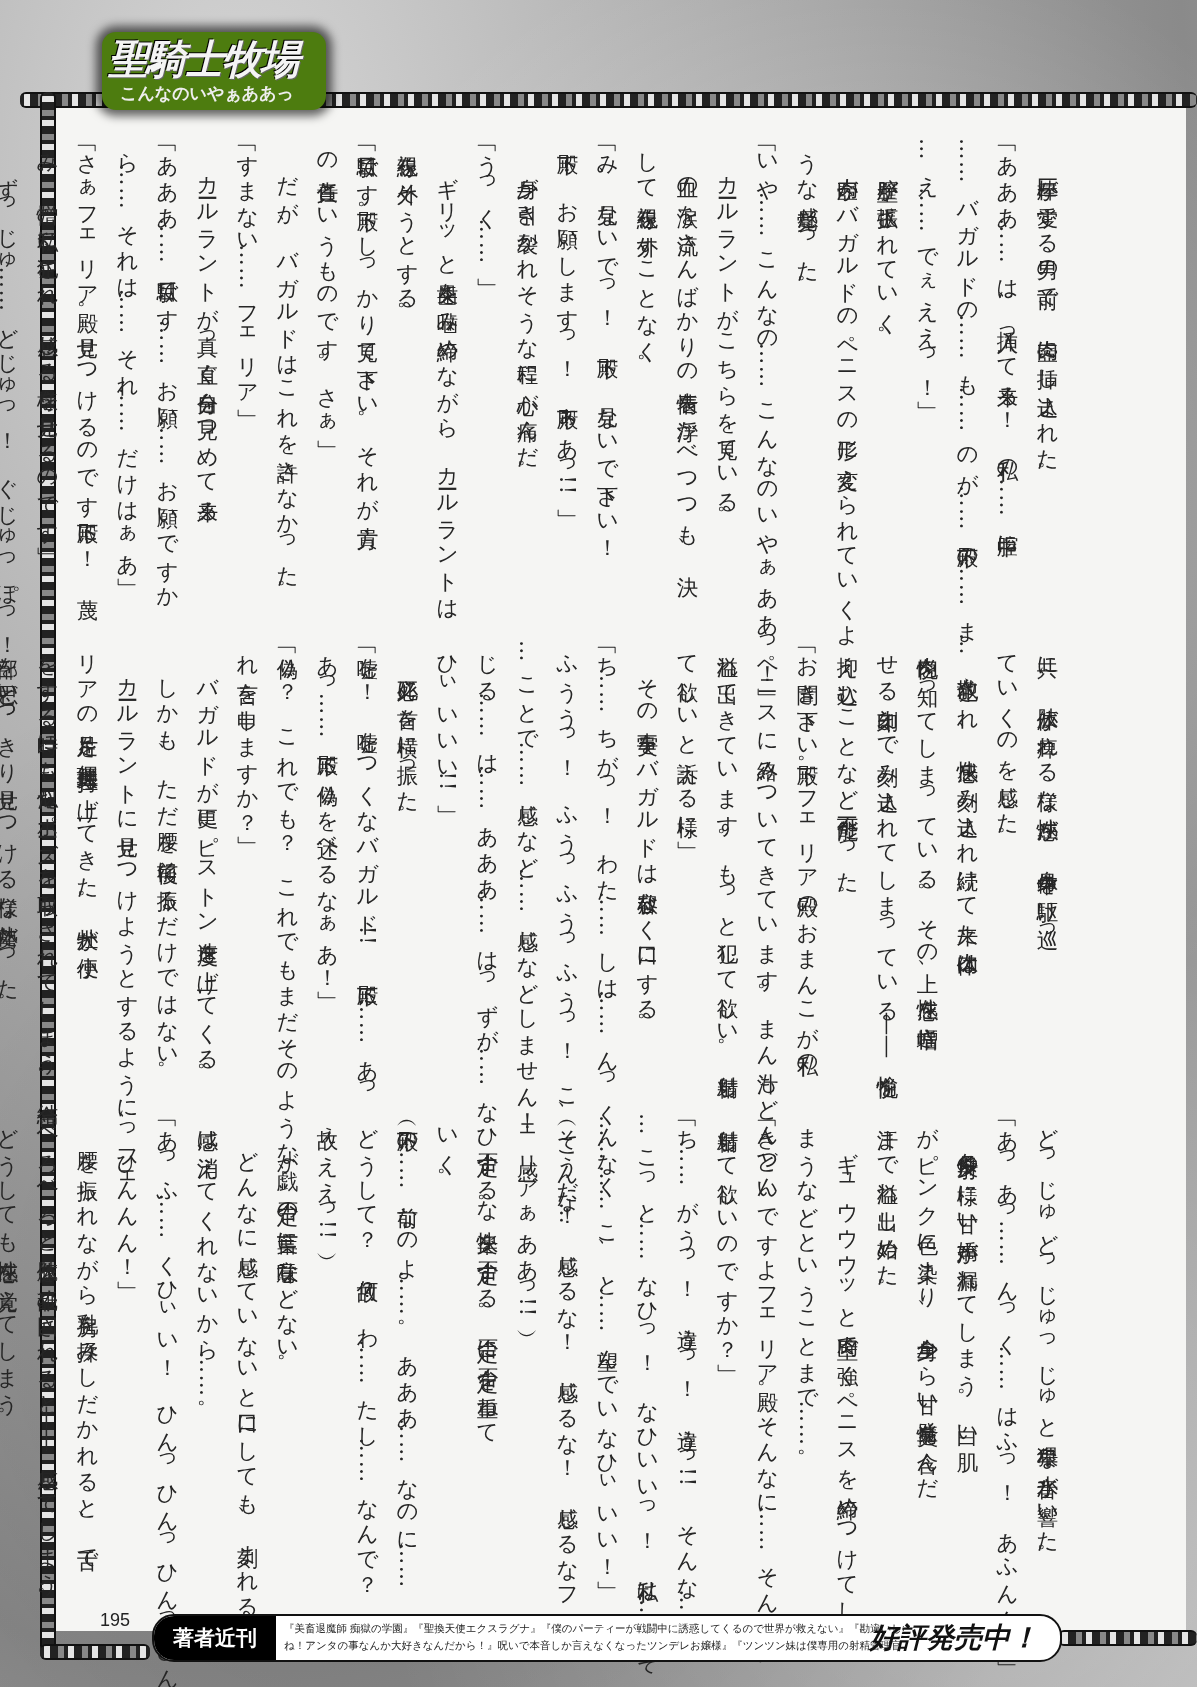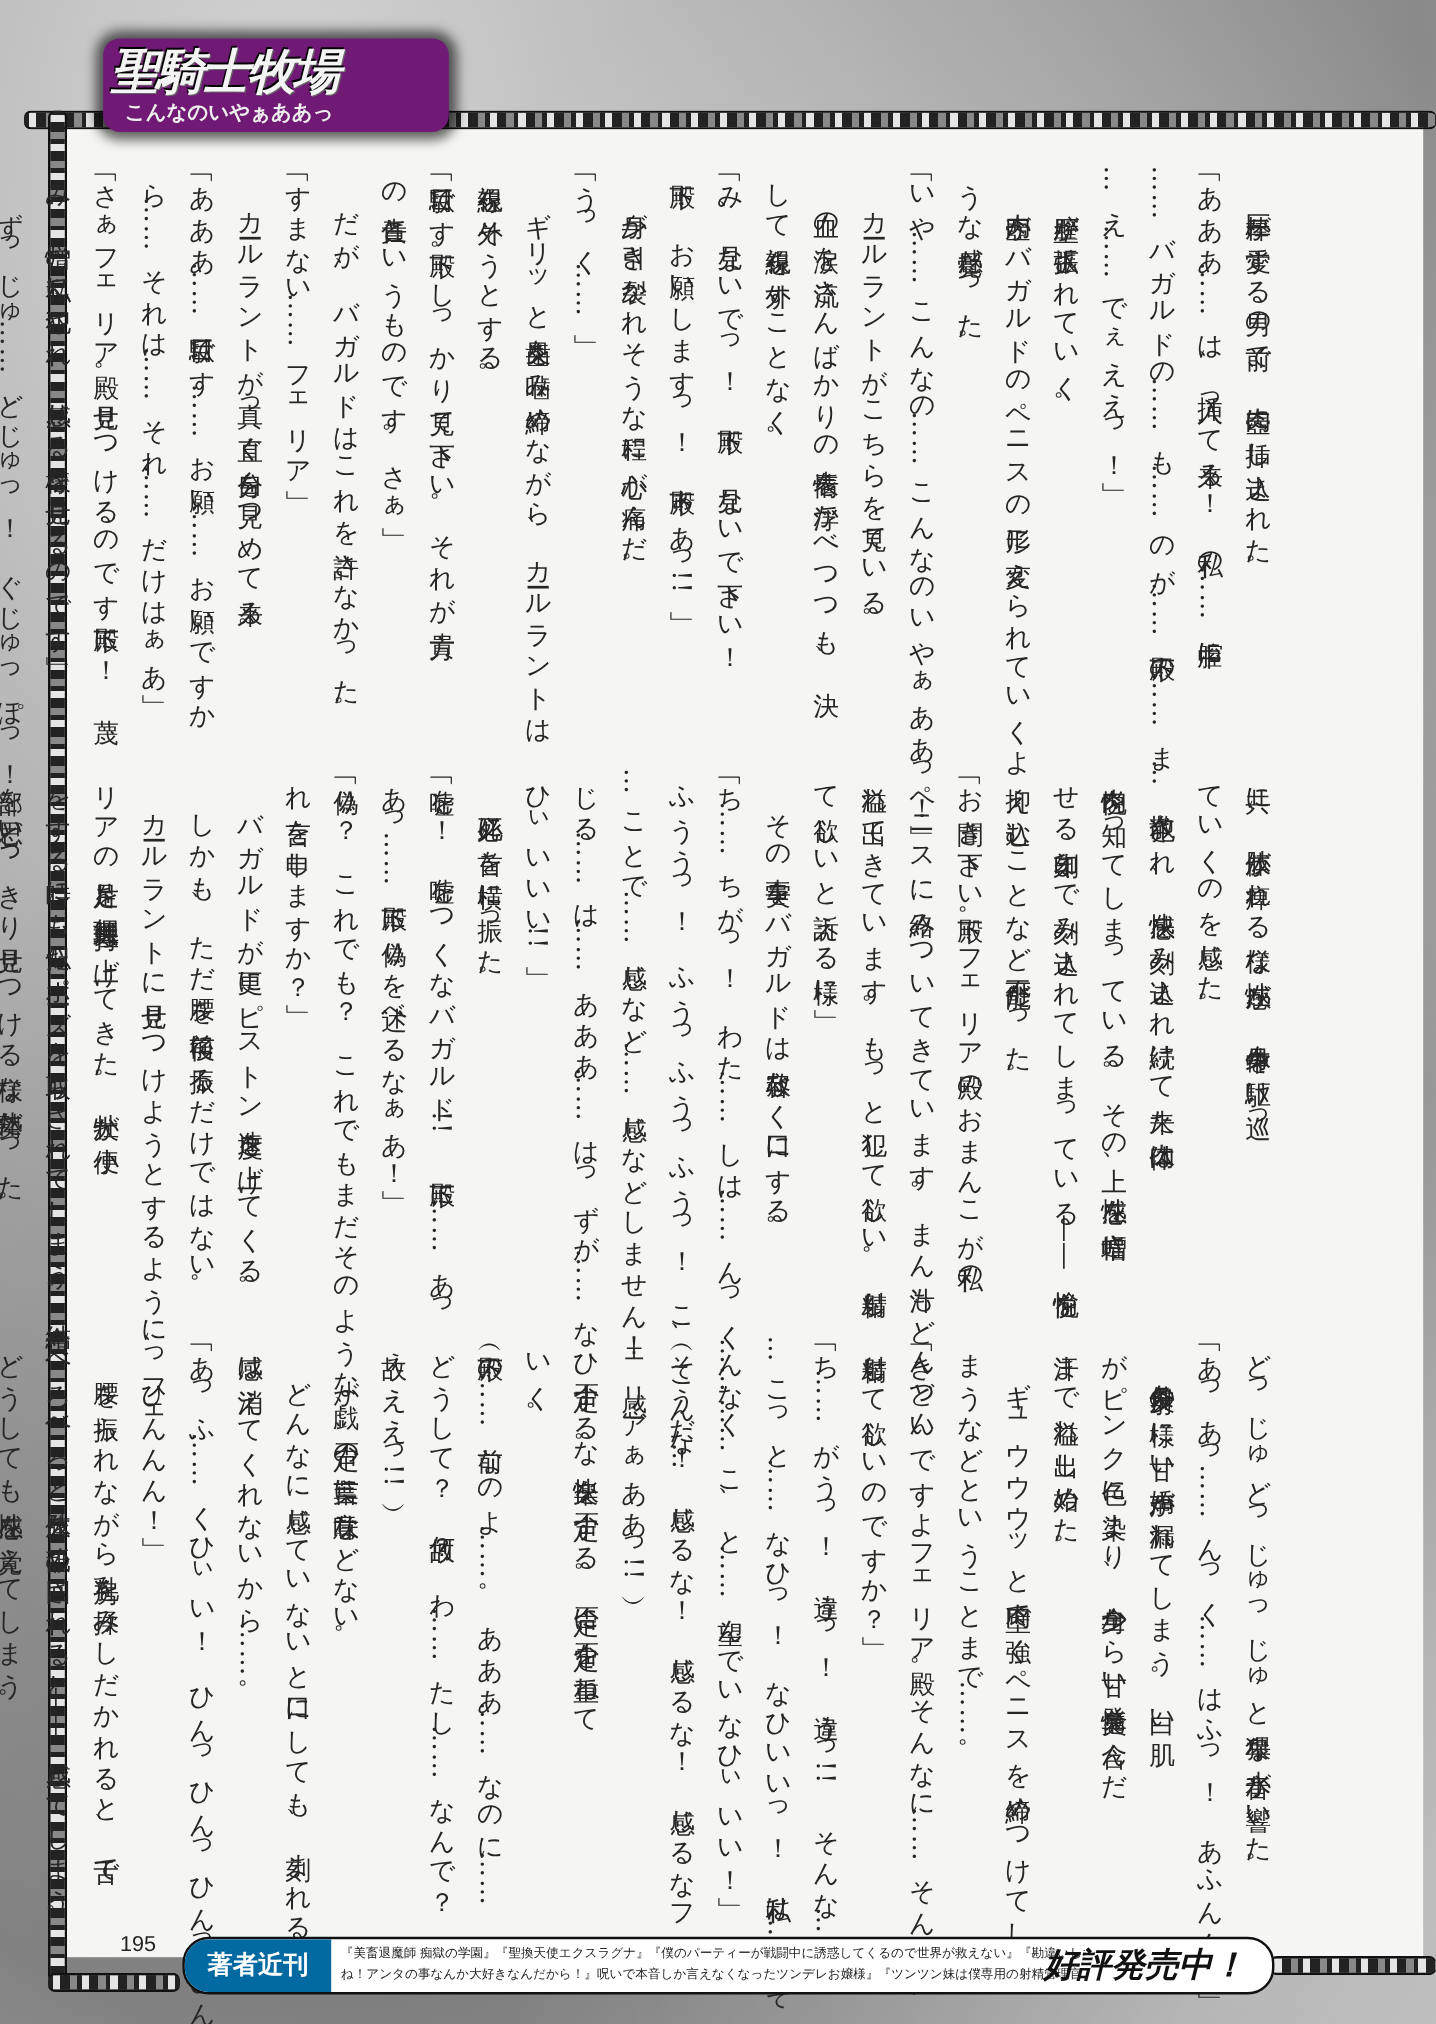--- a/index.html
+++ b/index.html
@@ -29,22 +29,22 @@
     border-top: 2px solid #111; border-bottom: 2px solid #111;
     border-radius: 6px;
   }
   .chain-v {
     position: absolute; width: 12px;
     background: repeating-linear-gradient(180deg, #222 0 4px, #e5e5e5 4px 10px, #222 10px 18px, #888 18px 24px);
     border-left: 2px solid #111; border-right: 2px solid #111;
     border-radius: 6px;
   }
   .logo {
-    position: absolute; left: 86px; top: 32px; width: 288px; height: 78px;
-    background: #701a75; border-radius: 14px;
+    position: absolute; left: 102px; top: 32px; width: 224px; height: 78px;
+    background: #4d7c0f; border-radius: 14px;
     box-shadow: 0 0 10px 6px rgba(0,0,0,0.6);
   }
   .logo-title {
     position: absolute; left: 6px; top: 0px; width: 230px;
     font-family: "DejaVu Serif", serif; font-weight: bold;
     font-size: 40px; letter-spacing: -2px; color: #f4f4f4;
     text-shadow: -1px -1px 0 #000, 1px 1px 0 #666; font-style: italic;
     white-space: nowrap;
   }
   .logo-sub {
@@ -69,21 +69,21 @@
     position: absolute; left: 100px; top: 1610px;
     font-family: "Liberation Sans", sans-serif; font-size: 18px; color: #222;
   }
   .banner {
     position: absolute; left: 152px; top: 1614px; width: 906px; height: 44px;
     background: #fff; border: 2px solid #111; border-radius: 22px;
     overflow: hidden;
   }
   .banner-label {
     position: absolute; left: 0; top: 0; width: 122px; height: 44px;
-    background: #0369a1; color: #fff;
+    background: #000000; color: #fff;
     font-family: "Liberation Sans", sans-serif; font-weight: bold;
     font-size: 21px; line-height: 44px; text-align: center;
   }
   .banner-text {
     position: absolute; left: 130px; top: 4px; width: 620px;
     font-family: "Liberation Sans", sans-serif; font-size: 10.5px; line-height: 17px;
     color: #222;
   }
   .banner-text div { white-space: nowrap; overflow: hidden; }
   .banner-cta {

